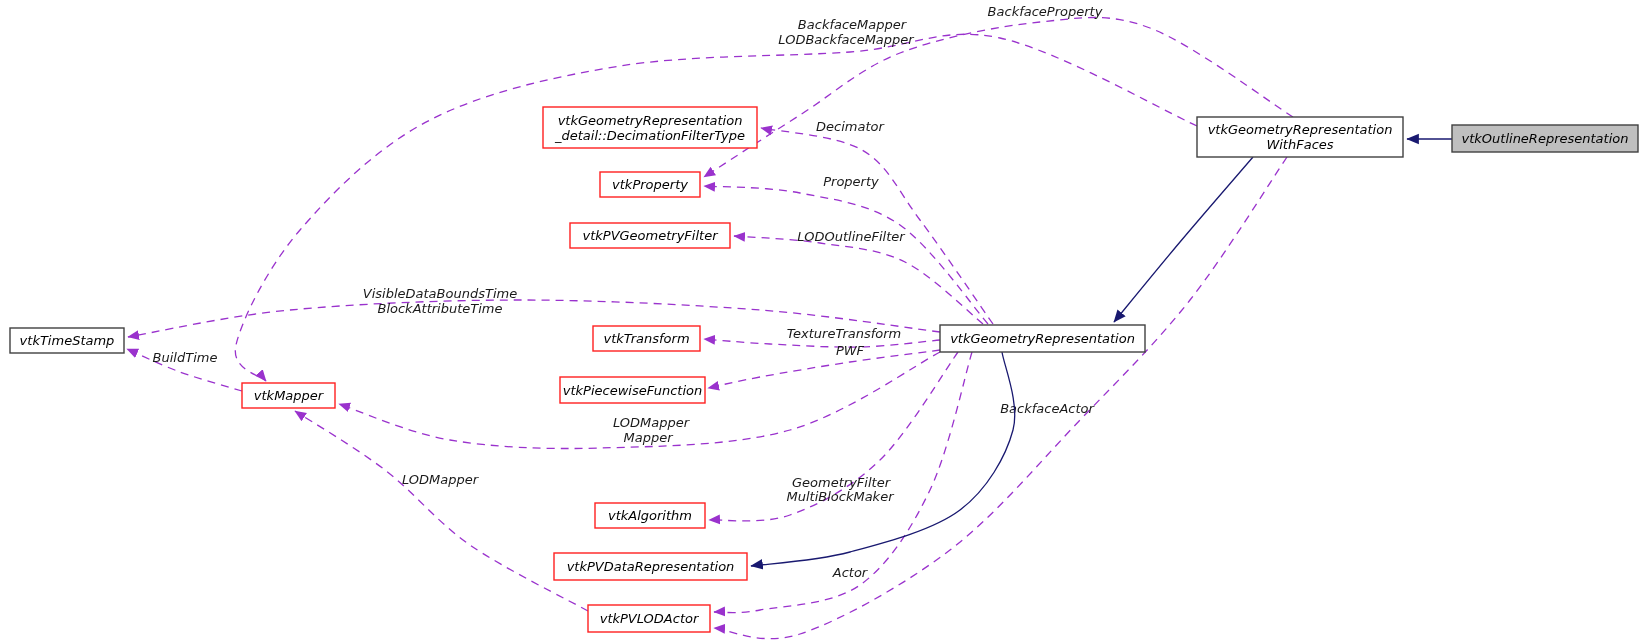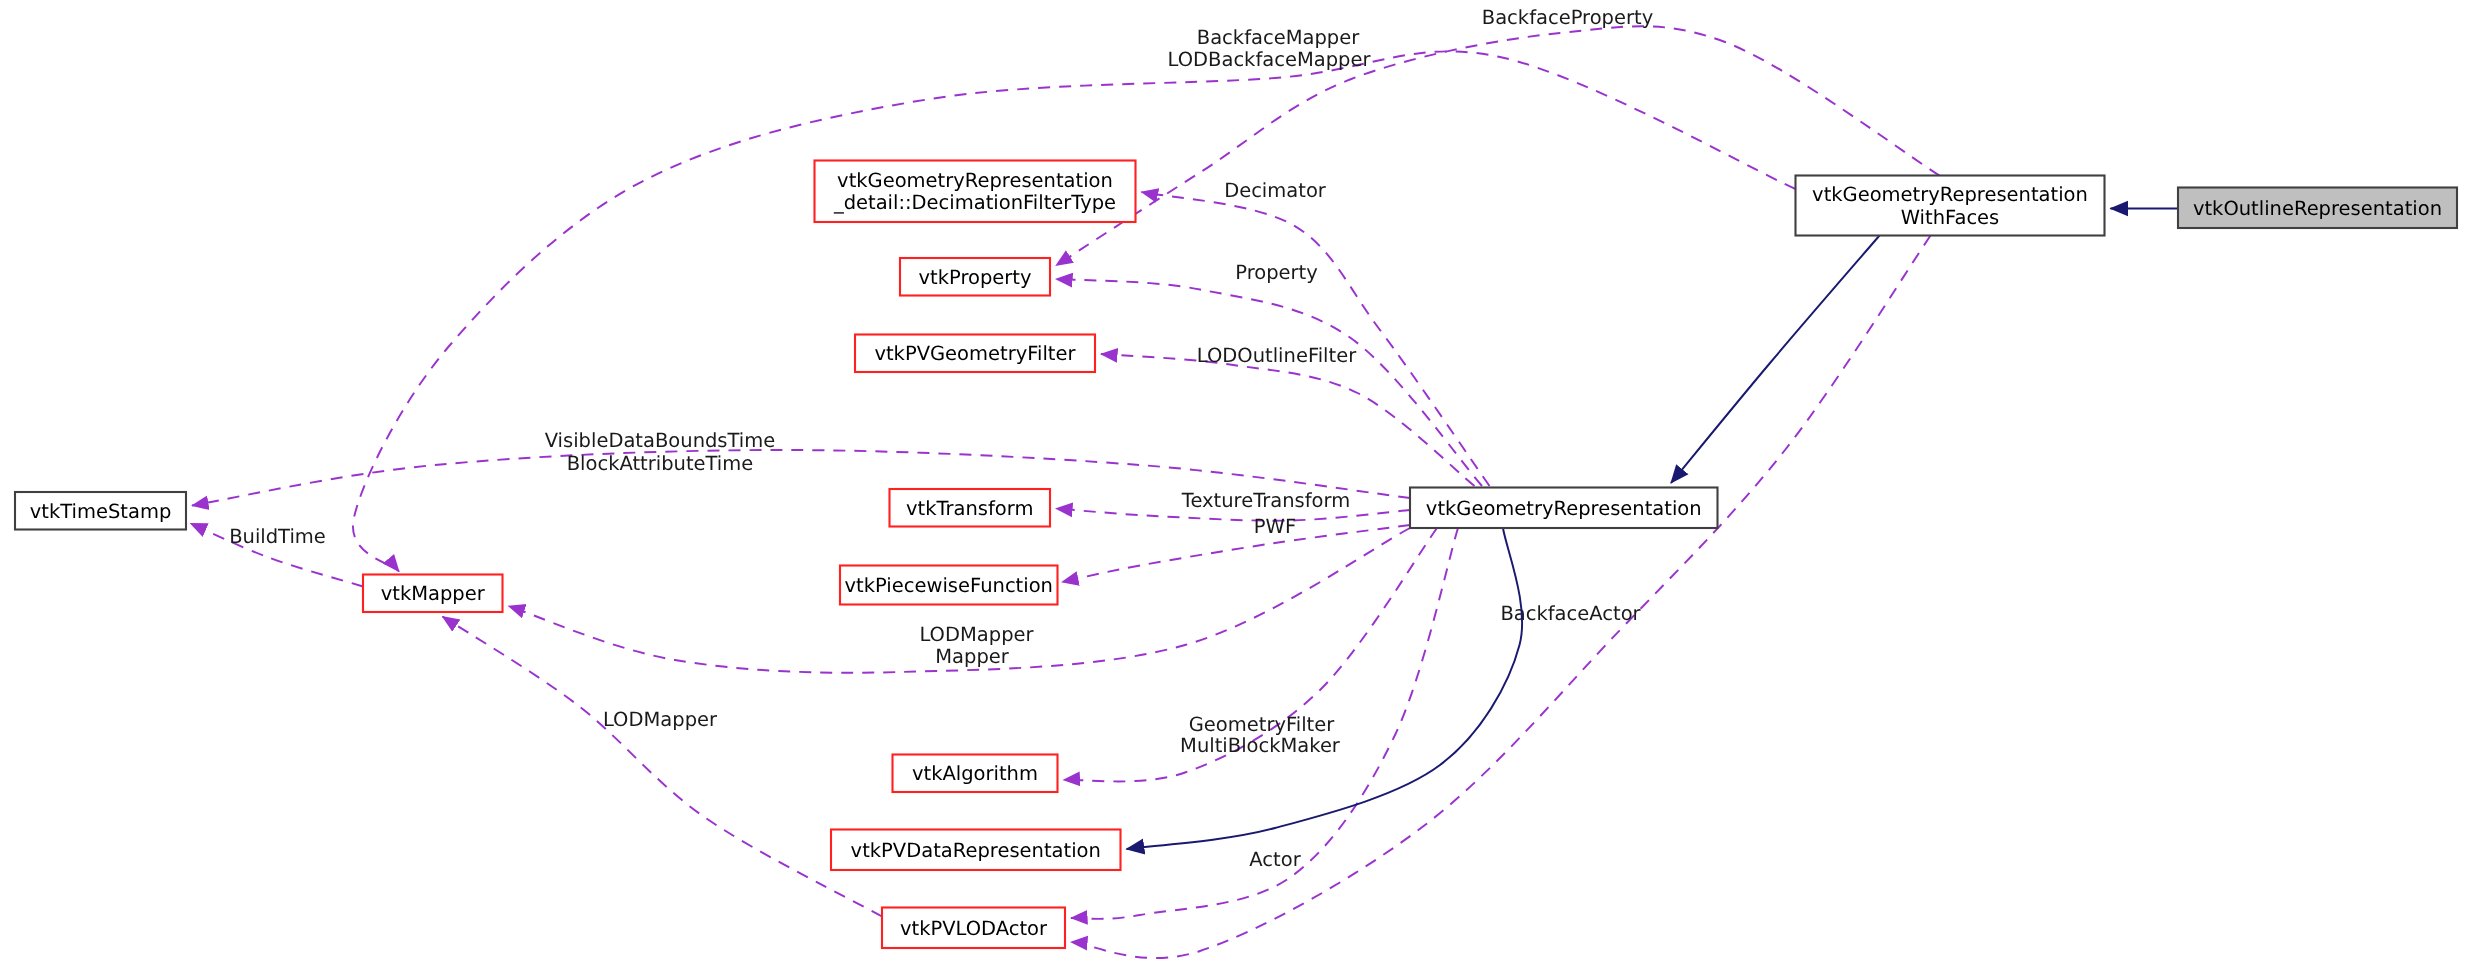--- a/index.html
+++ b/index.html
@@ -1,17 +1,17 @@
 <!DOCTYPE html>
 <html><head>
 <meta charset="utf-8">
 <style>
   html,body{margin:0;padding:0;background:#ffffff;}
   #stage{position:relative;width:1648px;height:642px;background:#ffffff;overflow:hidden;
-         font-family:"DejaVu Sans", sans-serif;}
+         font-family:"DejaVu Sans", sans-serif;font-style:italic;}
   svg{display:block;}
   .edge-label{font-family:"DejaVu Sans", sans-serif;font-size:13px;fill:#1a1a1a;}
   .node-label{font-family:"DejaVu Sans", sans-serif;font-size:13px;fill:#000000;}
 </style>
 </head>
 <body>
 
 <div id="stage">
     <svg width="1648" height="642" viewBox="0 0 1648 642">
       <defs>

